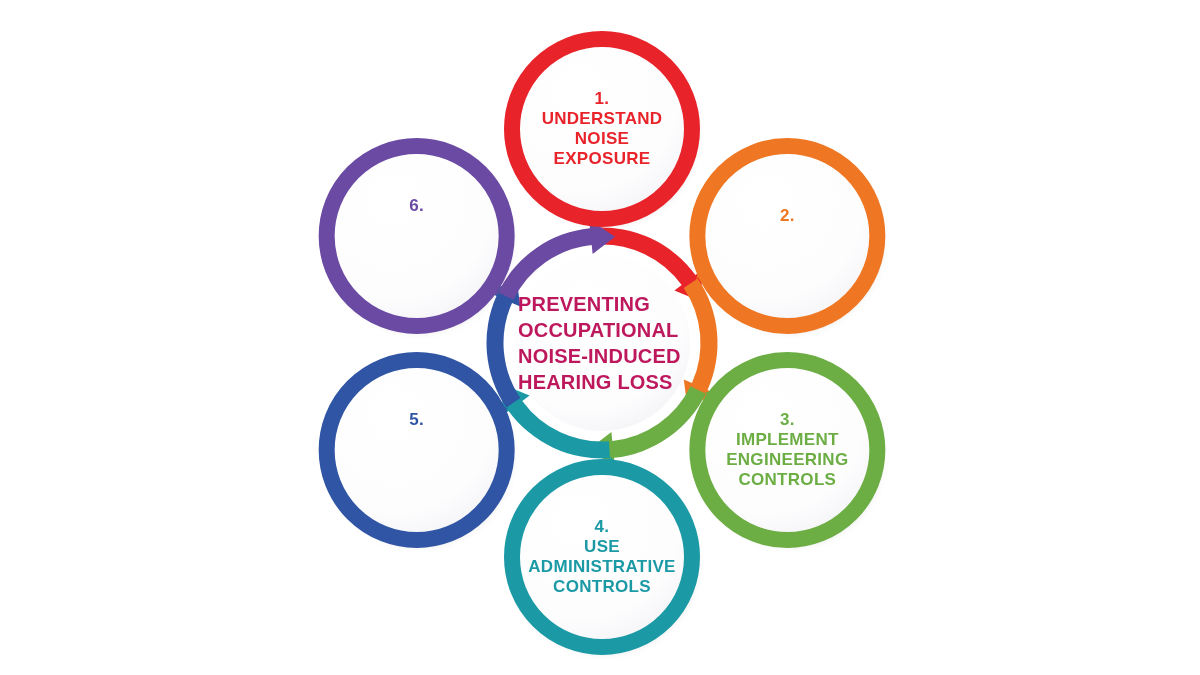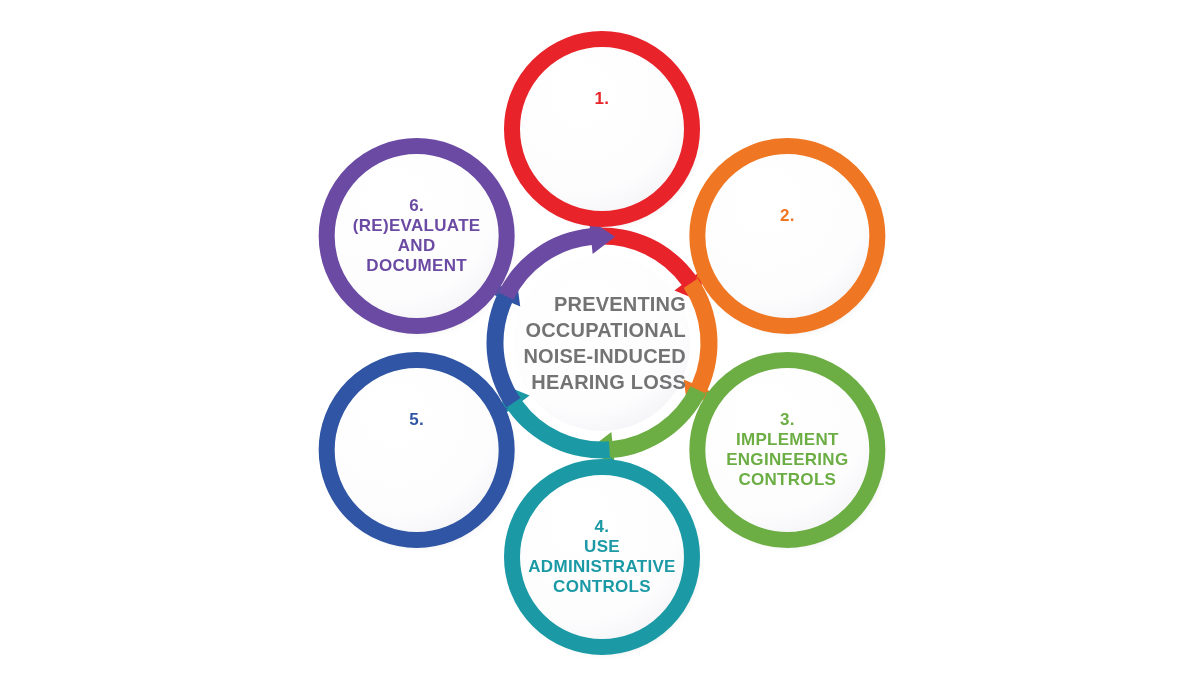--- a/index.html
+++ b/index.html
@@ -18,24 +18,24 @@
     font-weight:700;
     letter-spacing:0.3px;
     line-height:1.18;
     white-space:pre-line;
     pointer-events:none;
     text-transform:uppercase;
   }
   .node-num{display:block;font-weight:700;}
   .center-text{
     position:absolute;
-    text-align:right;
+    text-align:left;
     font-family:"Liberation Sans", sans-serif;
     font-weight:700;
-    color:#737373;
+    color:#be185d;
     font-size:20px;
     line-height:1.30;
     letter-spacing:0.2px;
     white-space:pre-line;
     pointer-events:none;
     text-transform:uppercase;
   }
 </style>
 </head>
 <body>
@@ -174,30 +174,31 @@
           <circle cx="416.67056359013014" cy="235.99999999999997" r="90" fill="url(#nodefill)" filter="url(#softshadow)"></circle>
           <circle cx="416.67056359013014" cy="235.99999999999997" r="90" fill="none" stroke="#6b4aa3" stroke-width="16"></circle>
         </g>
       </g>
     <g id="center-layer">
         <circle cx="602" cy="343" r="88" fill="url(#centerfill)"></circle>
       </g>
   </svg>
 
   <div id="labels">
-      <div class="node-text" style="color: rgb(232, 35, 42); font-size: 17px; width: 158px; left: 523px; top: 89px;"><span class="node-num">1.</span></div>
+      <div class="node-text" style="color: rgb(232, 35, 42); font-size: 17px; width: 158px; left: 523px; top: 89px;"><span class="node-num">1.</span><span>UNDERSTAND
+NOISE
+EXPOSURE</span></div>
       <div class="node-text" style="color: rgb(239, 118, 34); font-size: 17px; width: 158px; left: 708.329px; top: 206px;"><span class="node-num">2.</span></div>
       <div class="node-text" style="color: rgb(108, 174, 68); font-size: 17px; width: 158px; left: 708.329px; top: 410px;"><span class="node-num">3.</span><span>IMPLEMENT
 ENGINEERING
 CONTROLS</span></div>
       <div class="node-text" style="color: rgb(27, 154, 166); font-size: 17px; width: 158px; left: 523px; top: 517px;"><span class="node-num">4.</span><span>USE
 ADMINISTRATIVE
 CONTROLS</span></div>
       <div class="node-text" style="color: rgb(47, 85, 164); font-size: 17px; width: 158px; left: 337.671px; top: 410px;"><span class="node-num">5.</span></div>
-      <div class="node-text" style="color: rgb(107, 74, 163); font-size: 17px; width: 158px; left: 337.671px; top: 196px;"><span class="node-num">6.</span><span>(RE)EVALUATE AND
-DOCUMENT</span></div>
+      <div class="node-text" style="color: rgb(107, 74, 163); font-size: 17px; width: 158px; left: 337.671px; top: 196px;"><span class="node-num">6.</span></div>
     </div>
 
   <div class="center-text" id="center-label" style="width: 168px; left: 518px; top: 291px;">PREVENTING
 OCCUPATIONAL
 NOISE-INDUCED
 HEARING LOSS</div>
 </div>
 
 </body></html>

